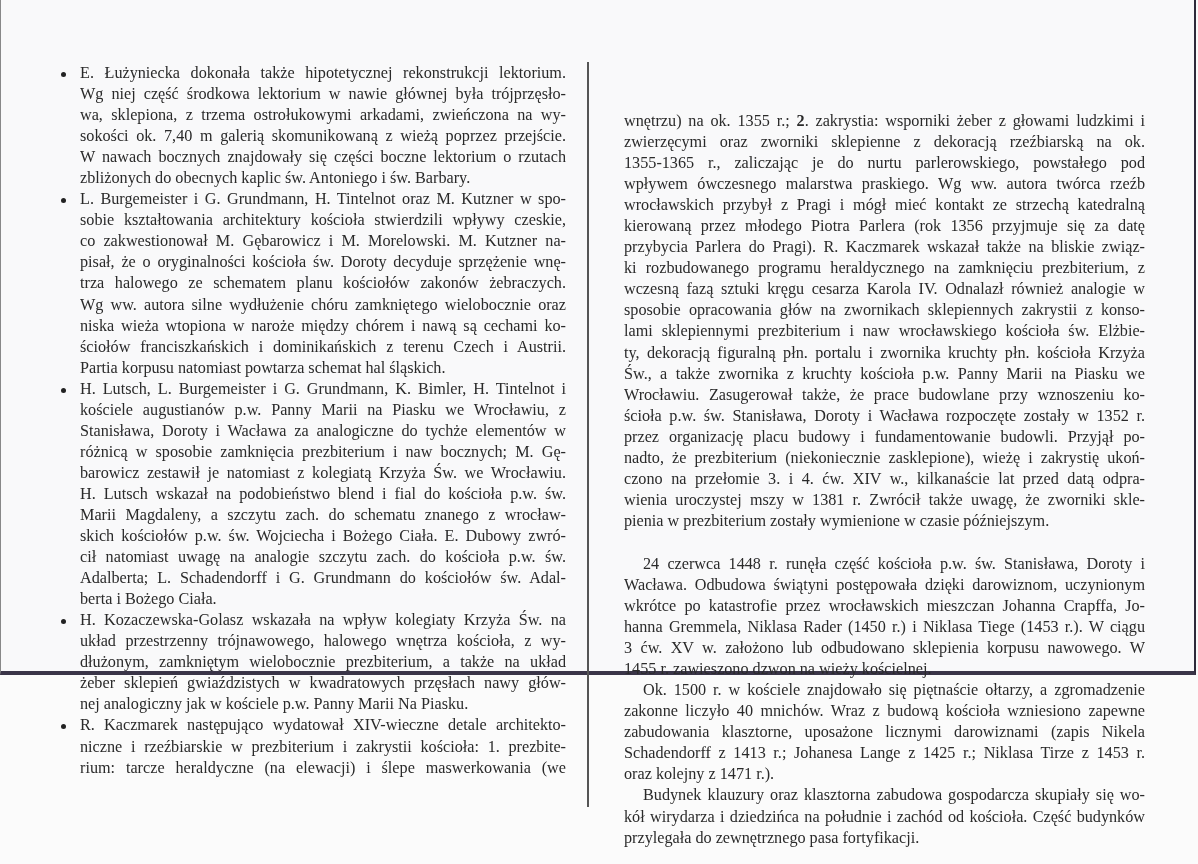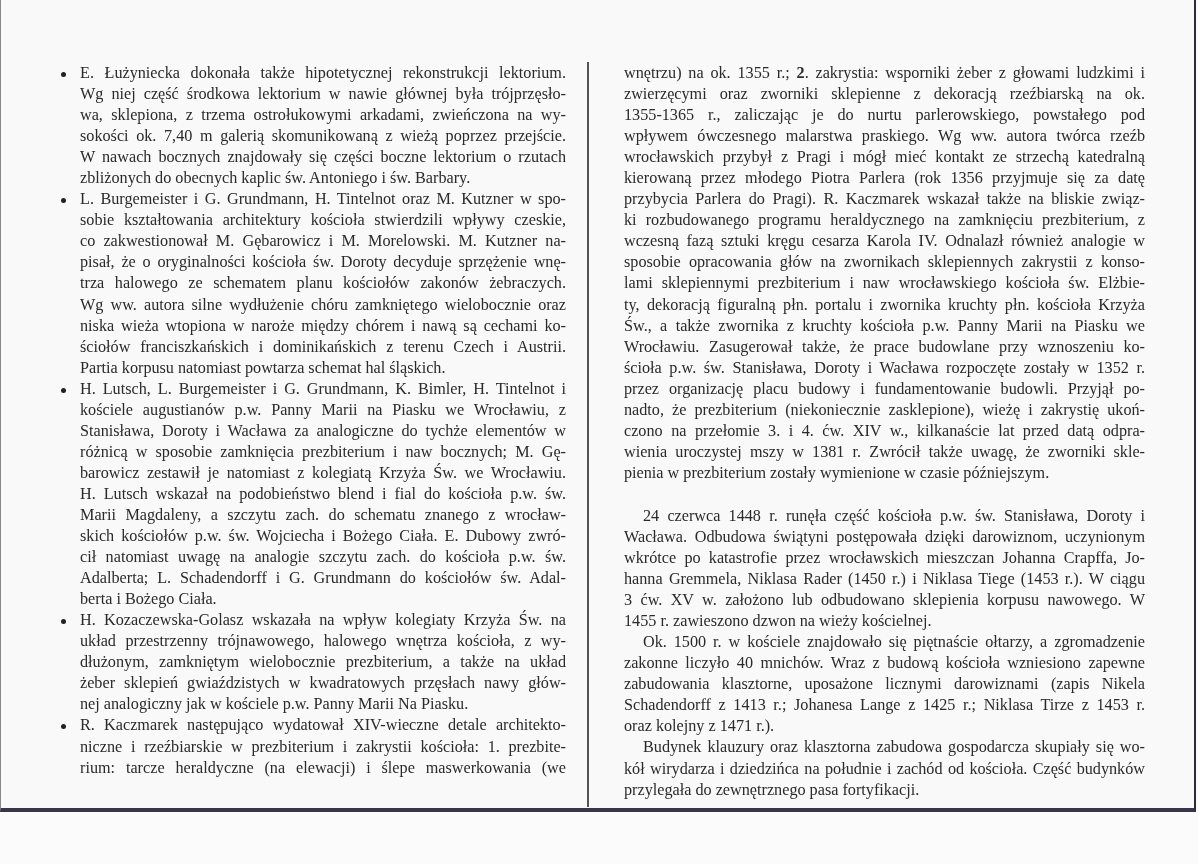--- a/index.html
+++ b/index.html
@@ -3,34 +3,34 @@
 <meta charset="utf-8">
 <style>
   html, body { margin: 0; padding: 0; }
   body {
     width: 1198px; height: 864px; overflow: hidden;
     background: #fbfbfb;
     font-family: "Liberation Serif", "DejaVu Serif", serif;
     color: #2a2a2a;
   }
   .page {
-    position: relative; width: 1196px; height: 812px;
+    position: relative; width: 1196px; height: 675px;
     background: #f9f9fa;
     border-right: 2px solid #2d2a3a;
     border-bottom: 4px solid #3a3548;
     border-left: 1px solid #888;
     box-sizing: border-box;
   }
   .col {
     position: absolute; top: 63px;
     font-size: 16.2px; line-height: 21.05px;
     text-align: justify;
   }
   .col-left { left: 79px; width: 486px; }
-  .col-right { left: 623px; width: 521px; }
+  .col-right { left: 623px; width: 521px; margin-top: 48px; }
   .divider {
     position: absolute; left: 586px; top: 62px; width: 1.5px; height: 745px;
     background: #555;
   }
   ul.bullets { list-style: none; margin: 0; padding: 0; }
   ul.bullets li { position: relative; margin: 0; }
   ul.bullets li::before {
     content: ""; position: absolute; left: -19px; top: 9px;
     width: 5px; height: 5px; border-radius: 50%; background: #222;
   }

